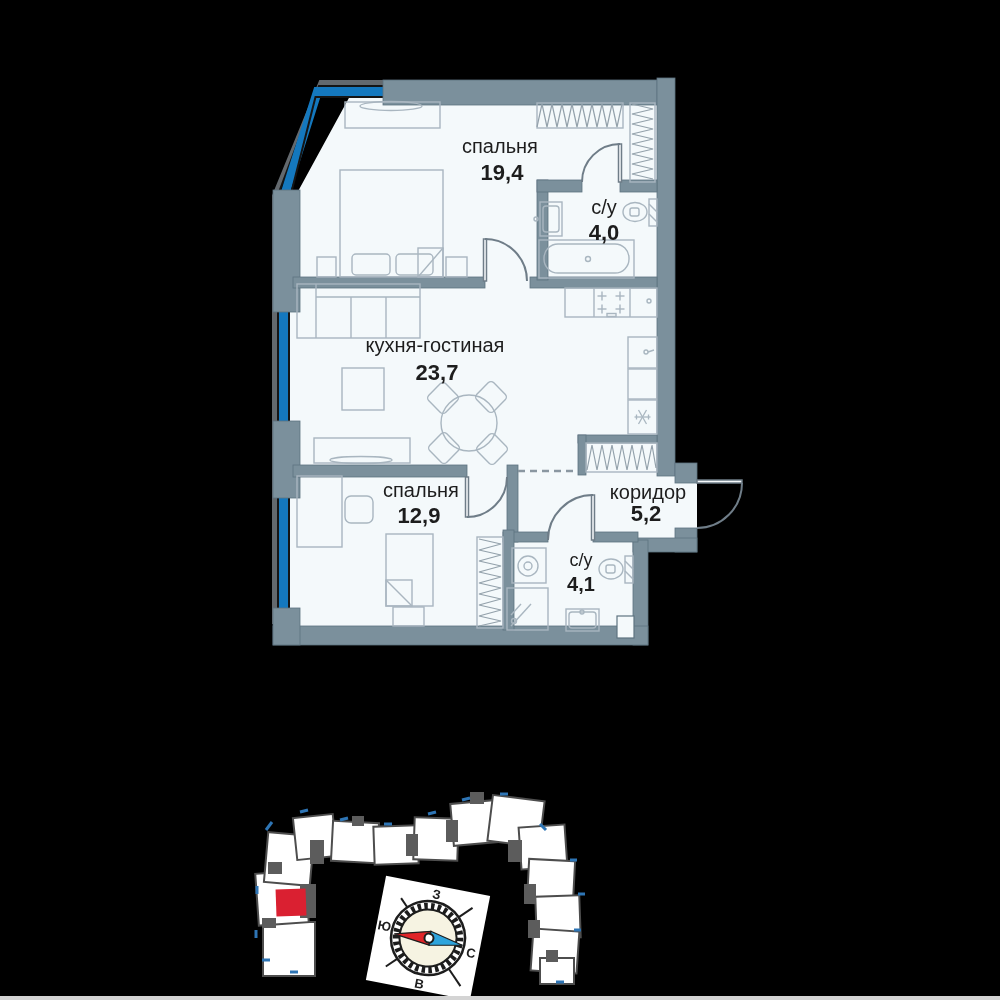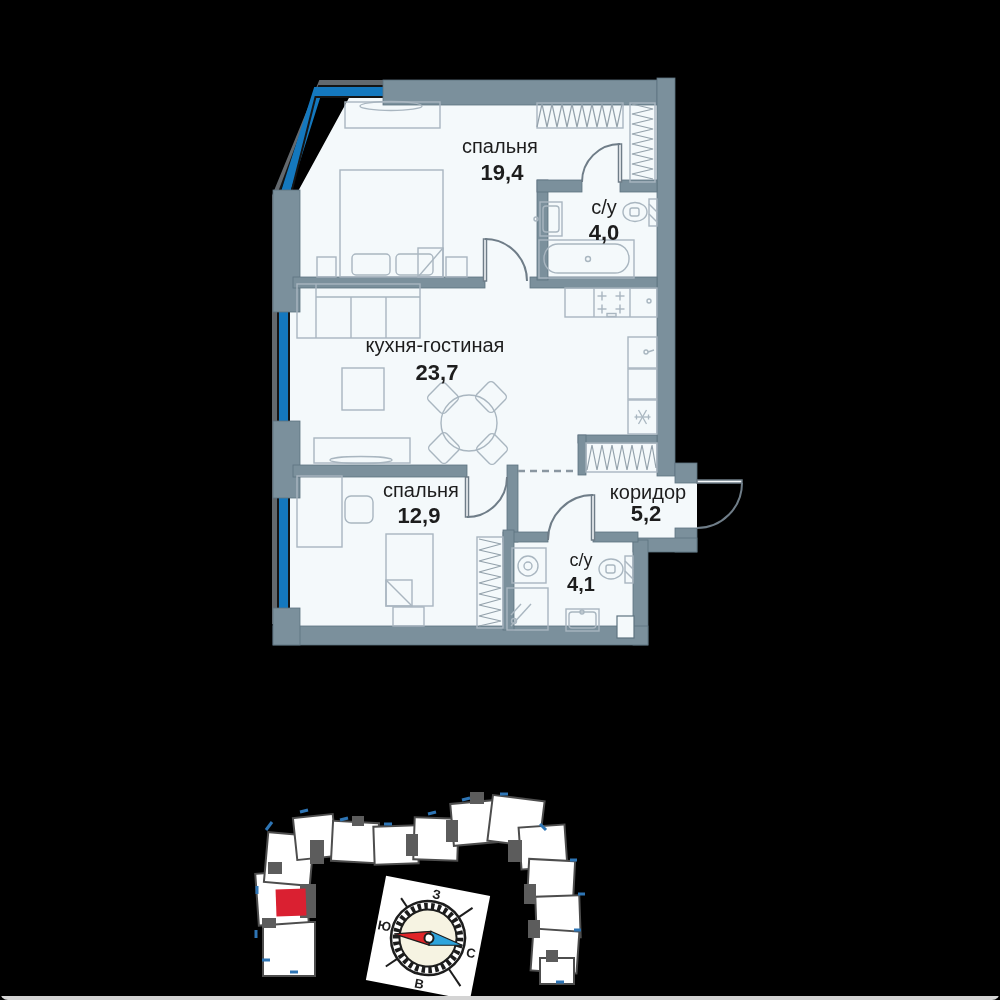--- a/index.html
+++ b/index.html
@@ -1,16 +1,16 @@
 <!DOCTYPE html>
 <html><head>
 <meta charset="utf-8">
 <style>
   html,body{margin:0;padding:0;background:#000;}
-  #stage{position:relative;width:1000px;height:1000px;background:#000;overflow:hidden;border-radius:8px;}
+  #stage{position:relative;width:1000px;height:1000px;background:#000;overflow:hidden;}
   svg{position:absolute;left:0;top:0;}
   text{font-family:"Liberation Sans","DejaVu Sans",sans-serif;fill:#1d1d1d;}
   .room-name{font-size:20px;font-weight:400;text-anchor:middle;}
   .room-area{font-size:22px;font-weight:700;text-anchor:middle;}
   .room-name.sm{font-size:18px;}
   .room-area.sm{font-size:20px;}
   .wall{fill:#7b909c;stroke:#5e7380;stroke-width:0.8;}
   .furn{fill:none;stroke:#a9b6c0;stroke-width:1.4;}
   .hatch{fill:none;stroke:#93a1ab;stroke-width:1.2;}
   .door{fill:none;stroke:#6f7d88;stroke-width:2;}

